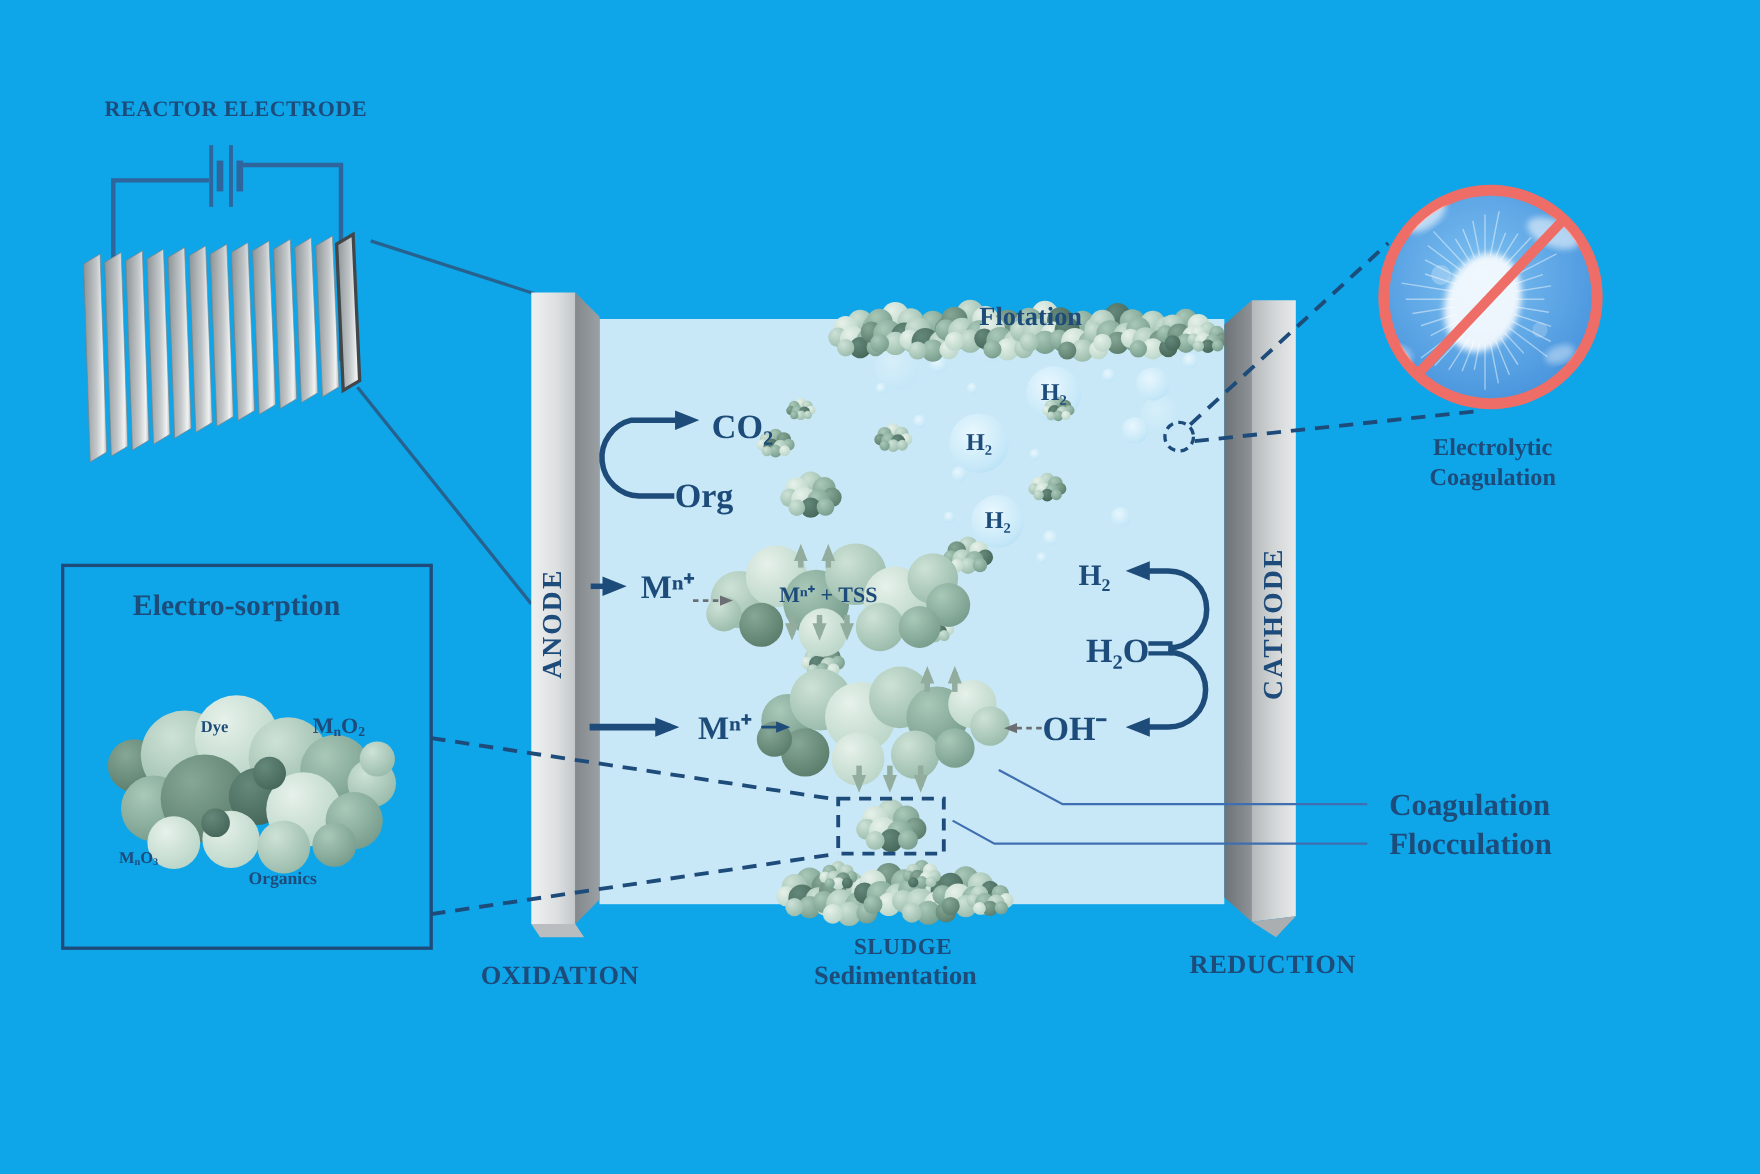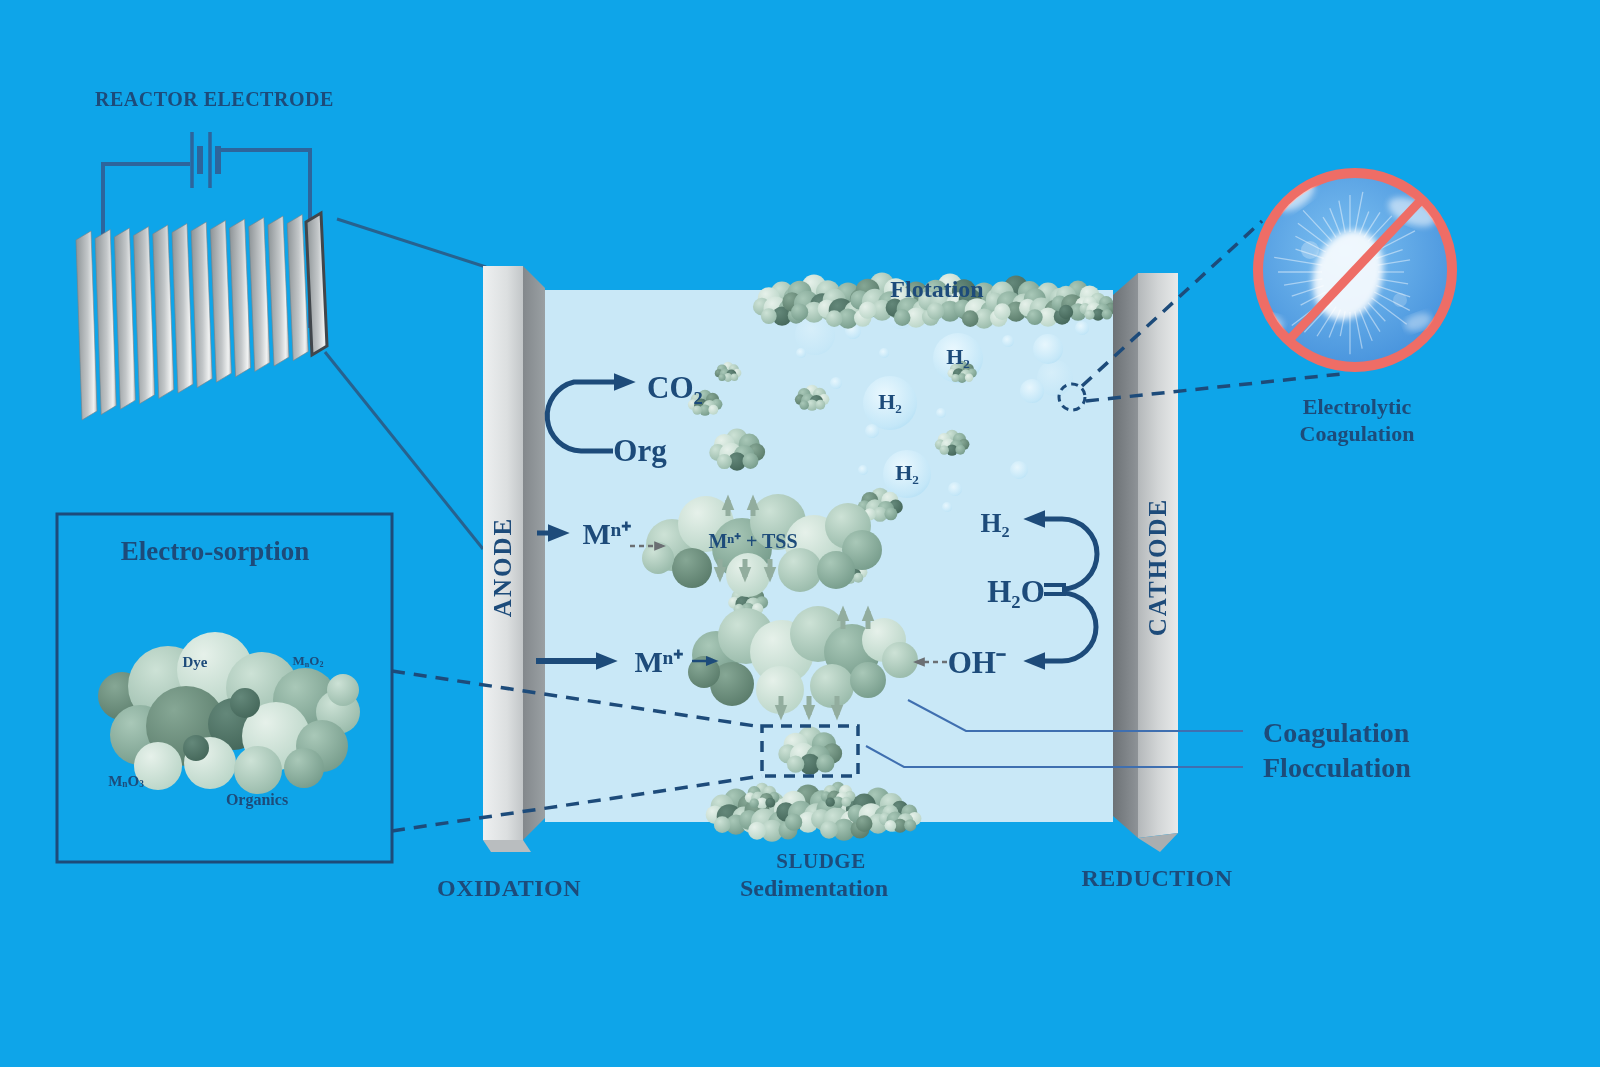--- a/index.html
+++ b/index.html
@@ -594,21 +594,21 @@
     </g>
     <line x1="1423" y1="198" x2="1289" y2="340" stroke="#ee6d66" stroke-width="9"></line>
   </g>
 </svg>
 
 <div class="lbl" style="left:95px;top:88px;font-size:20px;letter-spacing:0.5px;">REACTOR ELECTRODE</div>
 
 <div class="lbl c" style="left:215px;top:551px;font-size:27px;">Electro-sorption</div>
 
 <div class="lbl c" style="left:195px;top:643px;font-size:15px;margin-top:19px;">Dye</div>
-<div class="lbl c" style="left:308px;top:661px;font-size:13px;">
+<div class="lbl c" style="left:308px;top:661px;font-size:20px;">
   <span>M</span><span class="sub">n</span><span>O</span><span class="sub">2</span>
 </div>
 <div class="lbl c" style="left:126px;top:781px;font-size:15px;">
   <span>M</span><span class="sub">n</span><span>O</span><span class="sub">3</span>
 </div>
 <div class="lbl c" style="left:257px;top:800px;font-size:16px;">Organics</div>
 
 <div class="lbl vert" style="left:503px;top:567px;font-size:25px;letter-spacing:2px;">ANODE</div>
 <div class="lbl vert" style="left:1158px;top:567px;font-size:25px;letter-spacing:2px;">CATHODE</div>
 

